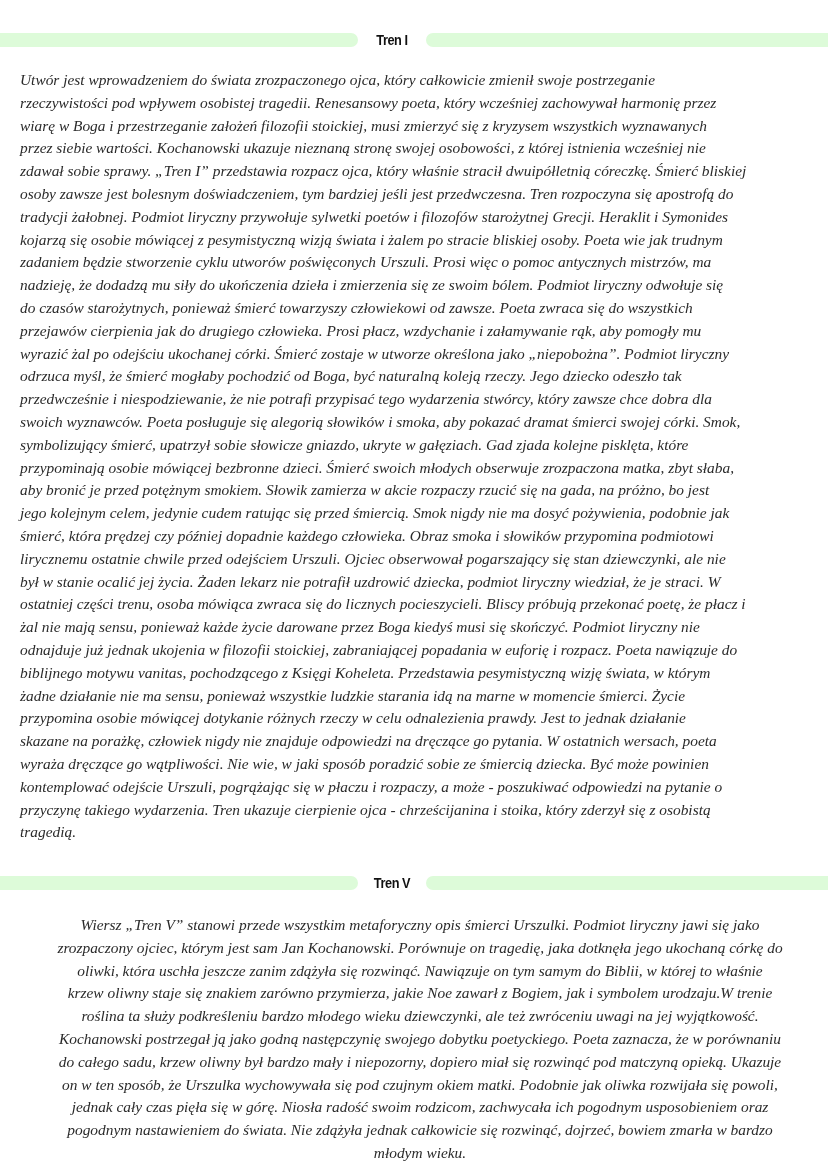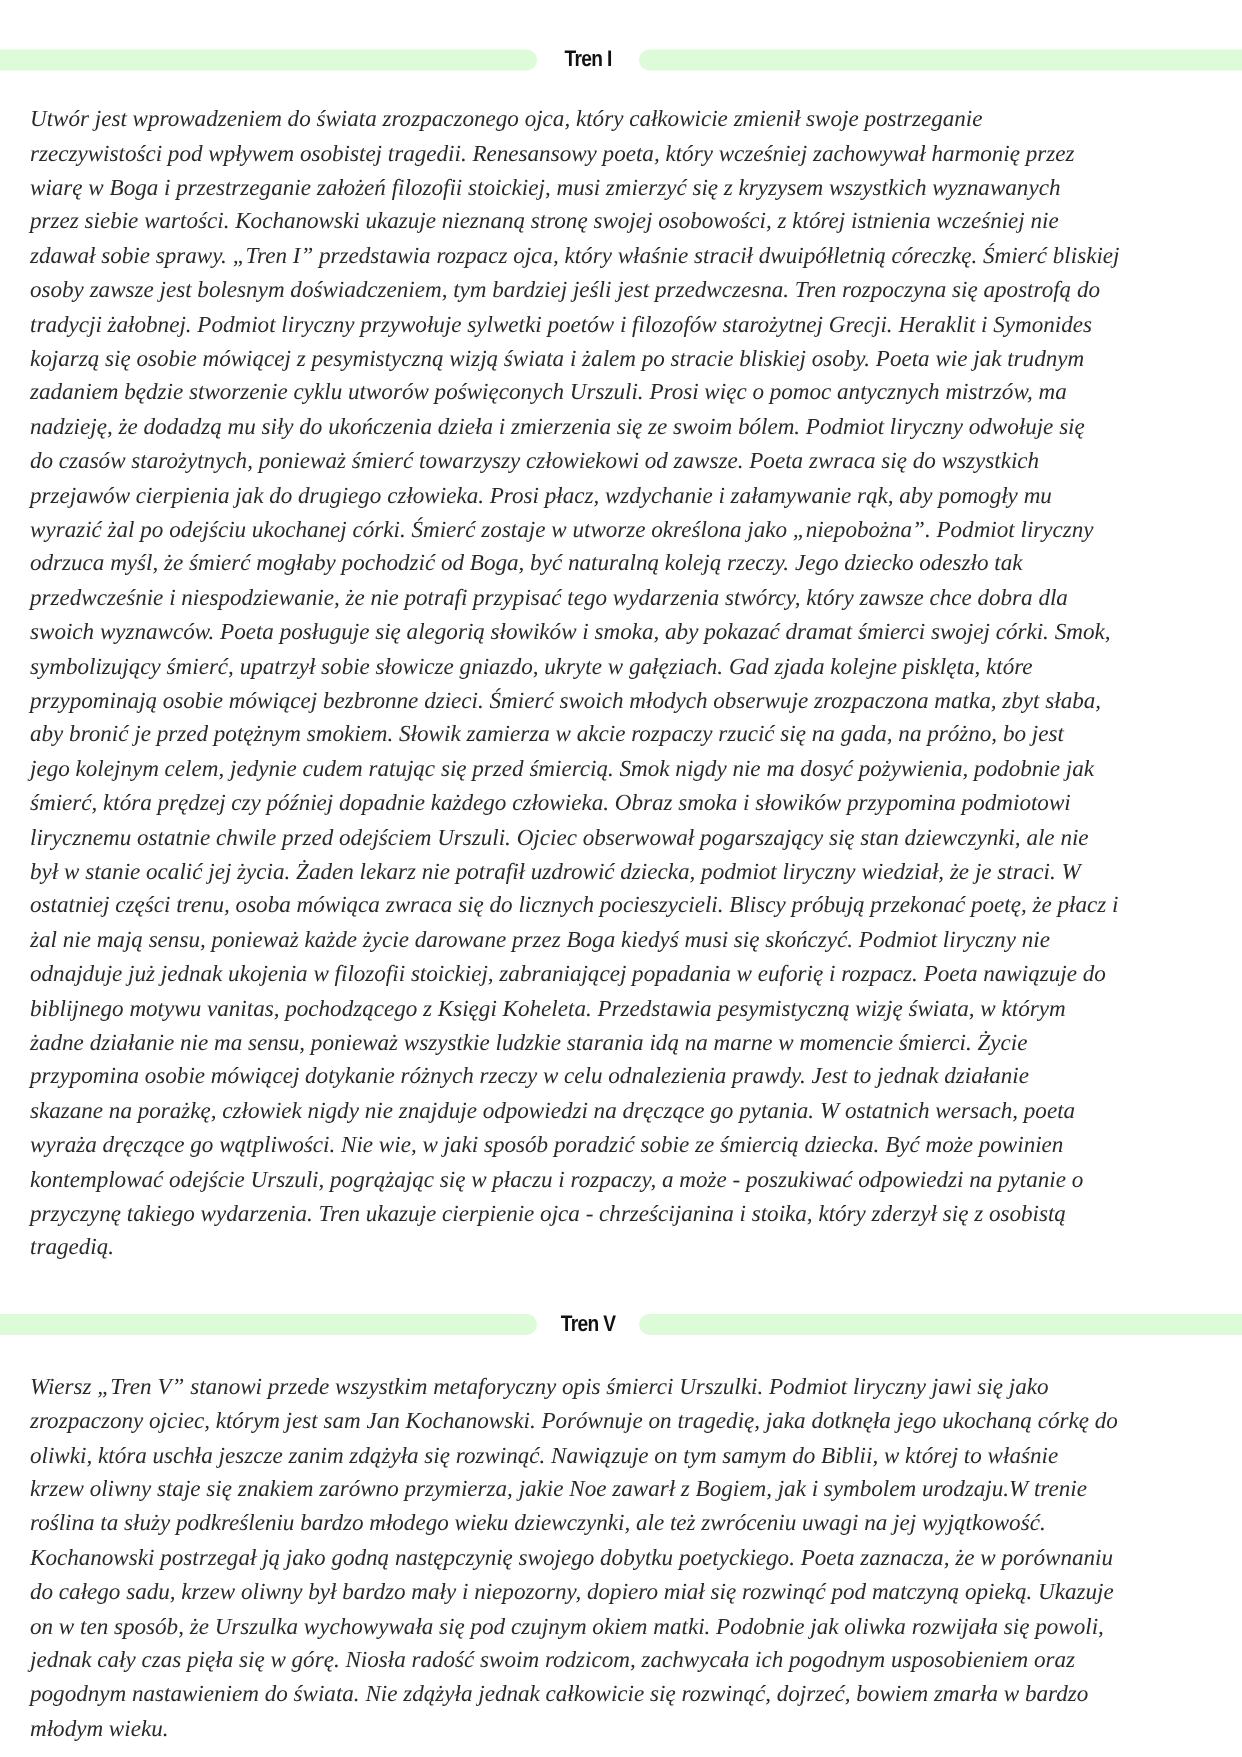--- a/index.html
+++ b/index.html
@@ -98,21 +98,21 @@
 kontemplować odejście Urszuli, pogrążając się w płaczu i rozpaczy, a może - poszukiwać odpowiedzi na pytanie o
 przyczynę takiego wydarzenia. Tren ukazuje cierpienie ojca - chrześcijanina i stoika, który zderzył się z osobistą
 tragedią.</p>
 
 <div class="section-header" style="top:876px;padding-left:45px;">
   <div class="band left"></div>
   <div class="section-title">Tren V</div>
   <div class="band right"></div>
 </div>
 
-<p class="section-body" style="top:914px;">Wiersz „Tren V” stanowi przede wszystkim metaforyczny opis śmierci Urszulki. Podmiot liryczny jawi się jako
+<p class="section-body" style="top:914px;text-align:center;">Wiersz „Tren V” stanowi przede wszystkim metaforyczny opis śmierci Urszulki. Podmiot liryczny jawi się jako
 zrozpaczony ojciec, którym jest sam Jan Kochanowski. Porównuje on tragedię, jaka dotknęła jego ukochaną córkę do
 oliwki, która uschła jeszcze zanim zdążyła się rozwinąć. Nawiązuje on tym samym do Biblii, w której to właśnie
 krzew oliwny staje się znakiem zarówno przymierza, jakie Noe zawarł z Bogiem, jak i symbolem urodzaju.W trenie
 roślina ta służy podkreśleniu bardzo młodego wieku dziewczynki, ale też zwróceniu uwagi na jej wyjątkowość.
 Kochanowski postrzegał ją jako godną następczynię swojego dobytku poetyckiego. Poeta zaznacza, że w porównaniu
 do całego sadu, krzew oliwny był bardzo mały i niepozorny, dopiero miał się rozwinąć pod matczyną opieką. Ukazuje
 on w ten sposób, że Urszulka wychowywała się pod czujnym okiem matki. Podobnie jak oliwka rozwijała się powoli,
 jednak cały czas pięła się w górę. Niosła radość swoim rodzicom, zachwycała ich pogodnym usposobieniem oraz
 pogodnym nastawieniem do świata. Nie zdążyła jednak całkowicie się rozwinąć, dojrzeć, bowiem zmarła w bardzo
 młodym wieku.</p>

